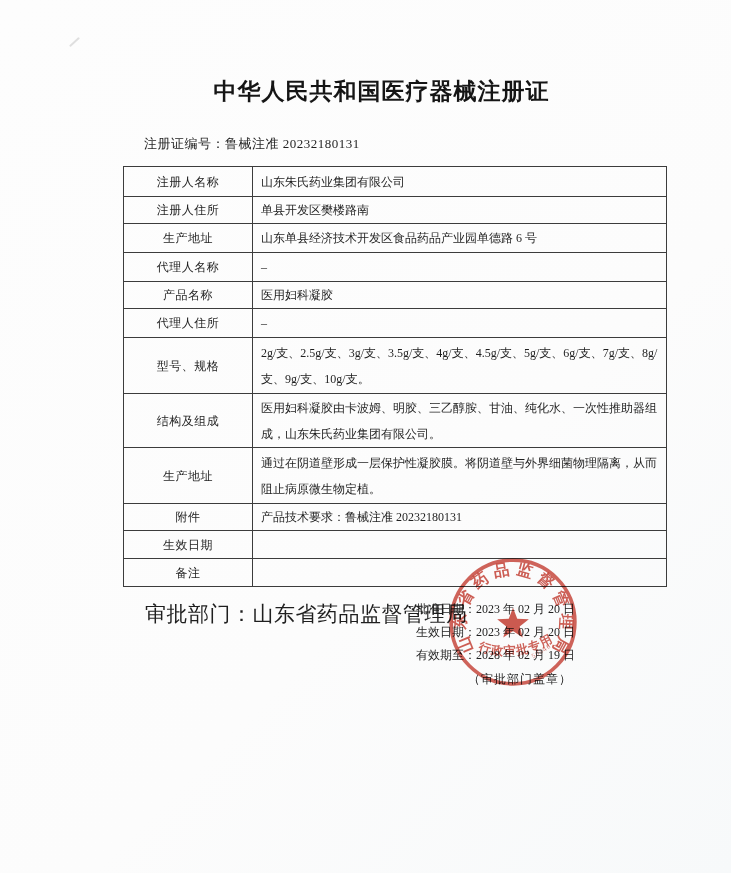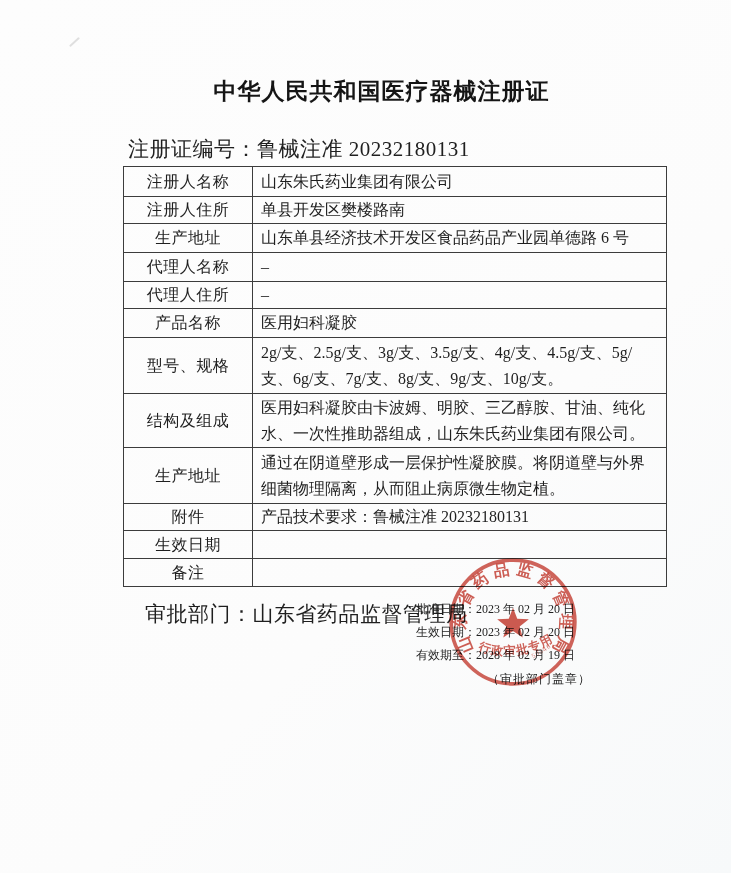--- a/index.html
+++ b/index.html
@@ -13,26 +13,26 @@
   .artifact{
     position:absolute;left:68px;top:41px;width:13px;height:2px;
     background:#cfcfcf;opacity:.65;transform:rotate(-42deg);border-radius:2px;
   }
   .title{
     position:absolute;top:60px;left:0;width:731px;margin:16px;
     text-align:center;font-size:23px;font-weight:bold;letter-spacing:1px;
     color:#151515;
   }
   .cert-no{
-    position:absolute;left:128px;top:135px;font-size:21px;letter-spacing:.5px;text-align:center;
+    position:absolute;left:144px;top:135px;font-size:13px;letter-spacing:.5px;text-align:center;
   }
   table.cert-table{
     position:absolute;left:123px;top:166px;width:509px;
     border-collapse:collapse;table-layout:fixed;
-    font-size:16px;
+    font-size:12px;
   }
   table.cert-table td{
     border:1px solid #3c3c3c;
     padding:0 8px;vertical-align:middle;
     line-height:26px;
   }
   td.lbl{width:112px;text-align:center;padding:0 2px;letter-spacing:.5px;}
   td.val{width:397px;text-align:left;margin-top:40px;}
   tr:nth-child(1) td{height:29px}
   tr:nth-child(2) td{height:26px}
@@ -47,21 +47,21 @@
   tr:nth-child(11) td{height:27px}
   tr:nth-child(12) td{height:27px}
   .dept-line{
     position:absolute;left:145px;top:600px;font-size:21px;letter-spacing:.5px;
   }
   .dates{
     position:absolute;left:416px;top:598px;font-size:12px;
   }
   .date-line{height:23px;line-height:23px;white-space:nowrap;}
   .seal-note{
-    height:23px;line-height:23px;margin-left:71px;margin-top:1px;
+    height:23px;line-height:23px;margin-left:52px;margin-top:1px;
     letter-spacing:1px;white-space:nowrap;
   }
   svg.seal{
     position:absolute;left:442px;top:553px;width:142px;height:142px;
     mix-blend-mode:multiply;opacity:.92;pointer-events:none;
   }
   .seal-ring-text{font-size:15.5px;font-weight:bold;letter-spacing:5.5px;}
   .seal-inner-text{font-size:12px;font-weight:bold;letter-spacing:1px;}
   .seal-serial{font-size:6.5px;letter-spacing:1px;}
 </style>
@@ -88,26 +88,26 @@
       </tr>
       <tr>
         <td class="lbl">生产地址</td>
         <td class="val">山东单县经济技术开发区食品药品产业园单德路 6 号</td>
       </tr>
       <tr>
         <td class="lbl">代理人名称</td>
         <td class="val">–</td>
       </tr>
       <tr>
+        <td class="lbl">产品名称</td>
+        <td class="val">医用妇科凝胶</td>
+      </tr>
+      <tr>
         <td class="lbl">代理人住所</td>
         <td class="val">–</td>
-      </tr>
-      <tr>
-        <td class="lbl">产品名称</td>
-        <td class="val">医用妇科凝胶</td>
       </tr>
       <tr>
         <td class="lbl">型号、规格</td>
         <td class="val">2g/支、2.5g/支、3g/支、3.5g/支、4g/支、4.5g/支、5g/支、6g/支、7g/支、8g/支、9g/支、10g/支。</td>
       </tr>
       <tr>
         <td class="lbl">结构及组成</td>
         <td class="val">医用妇科凝胶由卡波姆、明胶、三乙醇胺、甘油、纯化水、一次性推助器组成，山东朱氏药业集团有限公司。</td>
       </tr>
       <tr>

